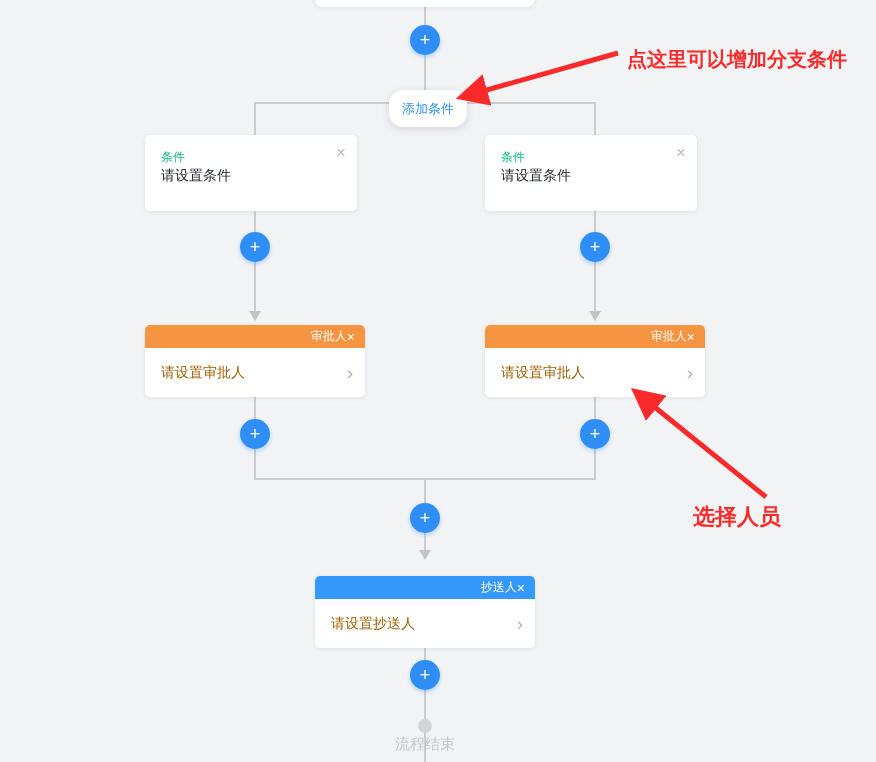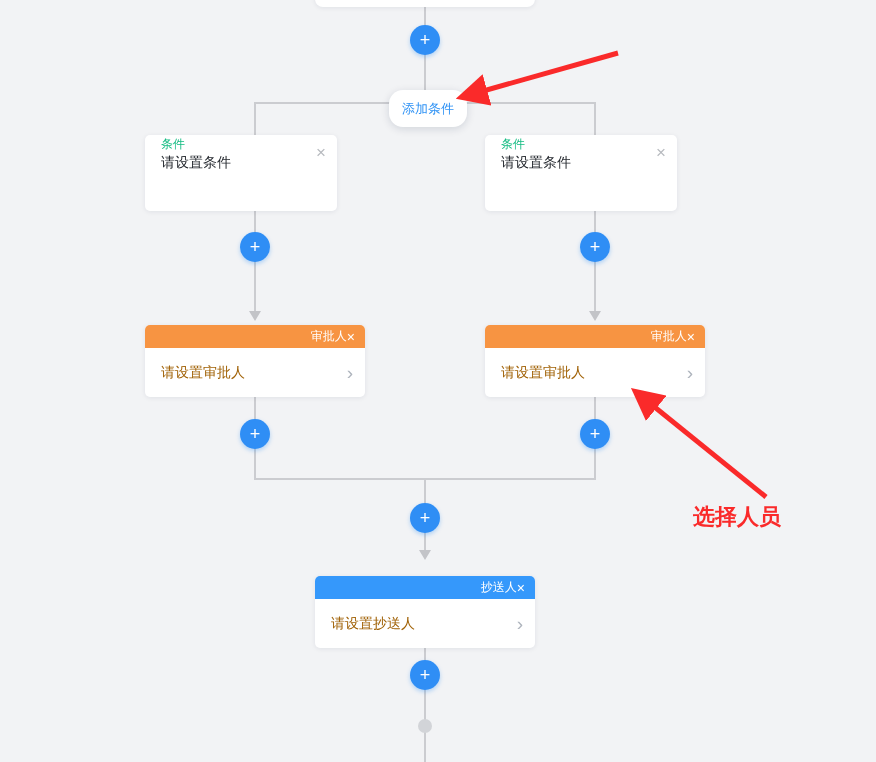--- a/index.html
+++ b/index.html
@@ -22,22 +22,22 @@
     background:#2f8ef5; color:#fff; border:none; font-size:18px; line-height:28px;
     text-align:center; cursor:pointer; box-shadow:0 2px 4px rgba(47,142,245,.35);
     font-family:"Liberation Sans","DejaVu Sans",sans-serif; padding:0; }
 
   
   .add-cond-pill { position:absolute; left:389px; top:90px; height:37px; padding:0 13px;
     background:#fff; border:none; border-radius:14px; color:#3093f5; font-size:13px;
     line-height:27px; cursor:pointer; box-shadow:0 2px 8px rgba(10,30,65,.14); white-space:nowrap; }
 
   
-  .cond-card { position:absolute; width:192px; height:76px; background:#fff;
-    border-radius:5px; box-shadow:0 1px 5px rgba(10,30,65,.08); padding:1px 16px; cursor:pointer; }
+  .cond-card { position:absolute; width:212px; height:76px; background:#fff;
+    border-radius:5px; box-shadow:0 1px 5px rgba(10,30,65,.08); padding:14px 16px; cursor:pointer; }
   .cond-title { font-size:12px; color:#15bc83; }
   .cond-body { font-size:14px; color:#1f2329; margin-top:1px; }
   .card-close { position:absolute; right:11px; top:9px; color:#b7babf; font-size:17px;
     line-height:17px; background:none; border:none; cursor:pointer; padding:0; }
 
   
   .head-card { position:absolute; width:220px; background:#fff; border-radius:5px;
     box-shadow:0 1px 5px rgba(10,30,65,.08); overflow:hidden; }
   .head-card .hdr { height:23px; padding:0 10px 0 16px; display:flex; align-items:center;
     justify-content:flex-end; color:#fff; font-size:12px; }
@@ -134,26 +134,28 @@
       <span>抄送人</span>
       <button class="hdr-close">×</button>
     </div>
     <div class="row">
       <span class="row-text">请设置抄送人</span>
       <span class="row-chevron">›</span>
     </div>
   </div>
 
   <div class="end-dot"></div>
+  <div class="end-label">流程结束</div>
 
   <svg class="anno-svg" viewBox="0 0 876 762">
     <defs>
       <marker id="redArrow" viewBox="0 0 10 10" refX="8" refY="5" markerWidth="6.5" markerHeight="6.5" orient="auto-start-reverse">
         <path d="M0,0 L10,5 L0,10 z" fill="#fa2a2a"></path>
       </marker>
     </defs>
     <line x1="618" y1="53" x2="462" y2="97" stroke="#fa2a2a" stroke-width="5" marker-end="url(#redArrow)"></line>
     <line x1="766" y1="497" x2="636" y2="392" stroke="#fa2a2a" stroke-width="5" marker-end="url(#redArrow)"></line>
   </svg>
 
+  <div class="anno-text anno-text-1">点这里可以增加分支条件</div>
   <div class="anno-text anno-text-2">选择人员</div>
 
 </div>
 
 </body></html>

